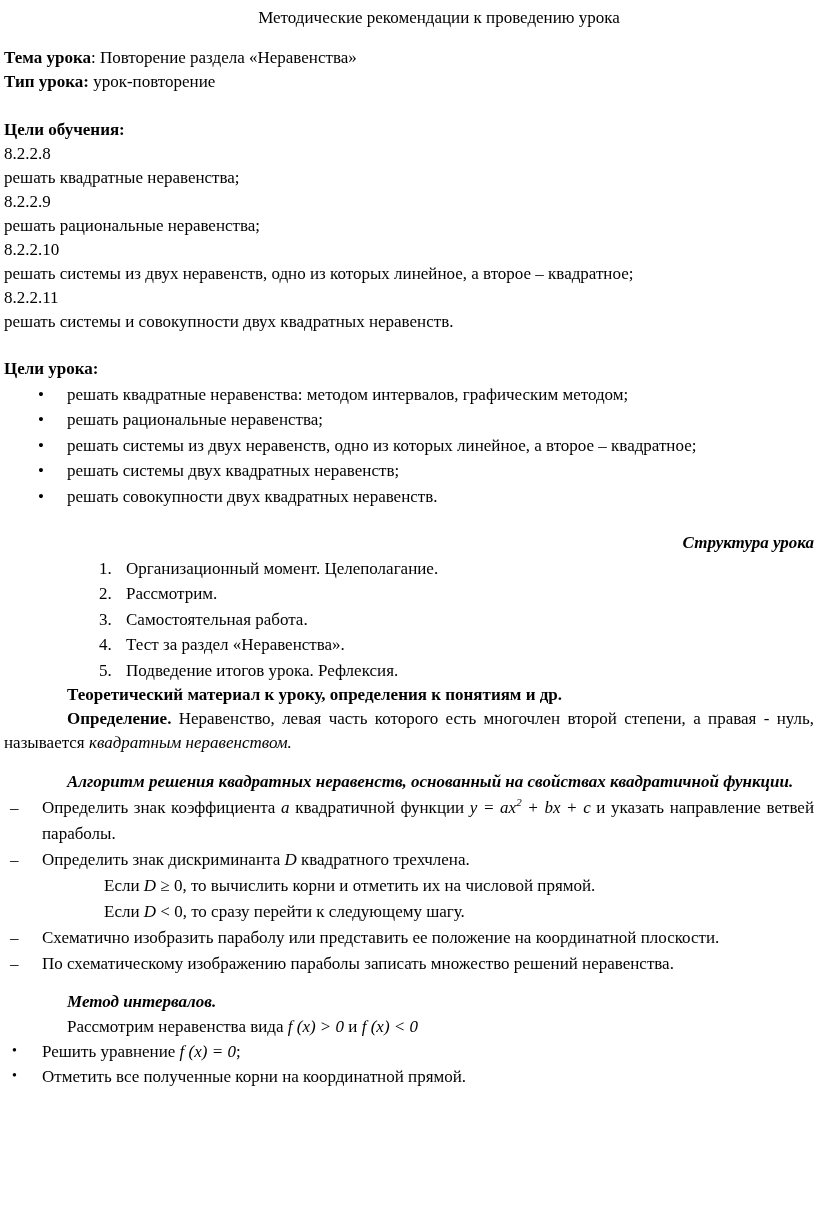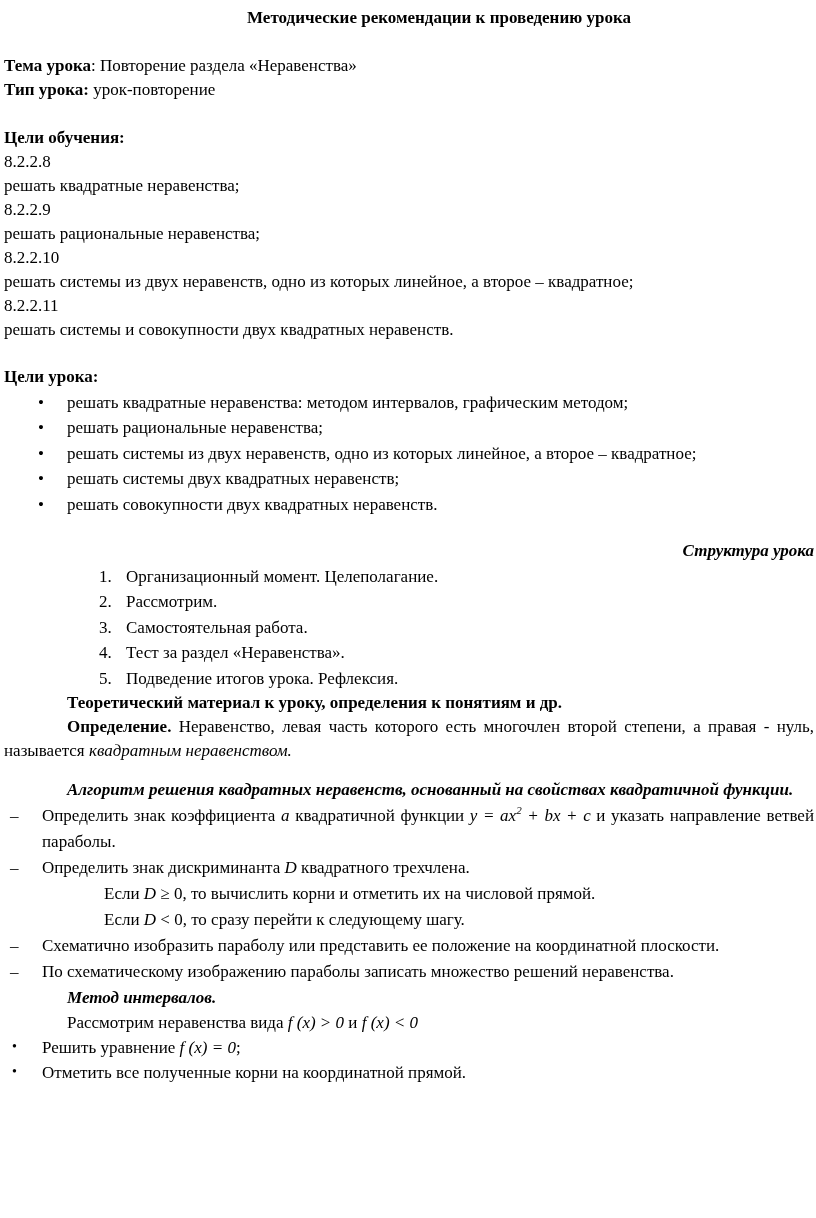--- a/index.html
+++ b/index.html
@@ -13,41 +13,41 @@
     padding:6px 2px 0 4px;
     overflow:hidden;
     font-family:"Liberation Serif","DejaVu Serif",serif;
     font-size:17px;
     line-height:24px;
   }
   p{margin:0;padding:0;}
   b{font-weight:700;}
   .v{font-style:italic;}
   sup{font-size:11px;line-height:0;}
-  .doc-title{text-align:center;text-indent:60px;font-weight:700;}
-  .meta{margin-top:24px;}
+  .doc-title{text-align:center;text-indent:60px;font-weight:400;}
+  .meta{margin-top:16px;}
   .lg{margin-top:24px;}
   .goals-h{font-weight:700;}
   .lgoals{margin-top:22px;line-height:25.5px;}
   .lgoals-h{font-weight:700;}
   .b-item{position:relative;padding-left:63px;text-align:justify;}
   .bullet{position:absolute;left:34px;top:0;font-style:normal;}
   .structure{margin-top:21px;line-height:25.5px;}
   .s-head{text-align:right;text-indent:60px;font-weight:700;font-style:italic;}
   .n-item{position:relative;padding-left:122px;}
   .num{position:absolute;left:95px;top:0;}
   .theory{}
   .indent{text-indent:63px;}
   .just{text-align:justify;}
   .algo{margin-top:14px;line-height:26px;}
   .algo-h{font-weight:700;font-style:italic;text-indent:63px;text-align:justify;}
   .d-item{position:relative;padding-left:38px;text-align:justify;}
   .dash{position:absolute;left:6px;top:0;}
   .cond{padding-left:100px;}
-  .interval{line-height:25px;}
+  .interval{margin-top:12px;line-height:25px;}
   .iv-h{font-weight:700;font-style:italic;text-indent:63px;}
   .iv-intro{text-indent:63px;}
   .sm-item{position:relative;padding-left:38px;}
   .sm-bullet{position:absolute;left:8px;top:-1px;font-size:14px;}
 </style>
 </head>
 <body>
 
 <div class="doc">
 

